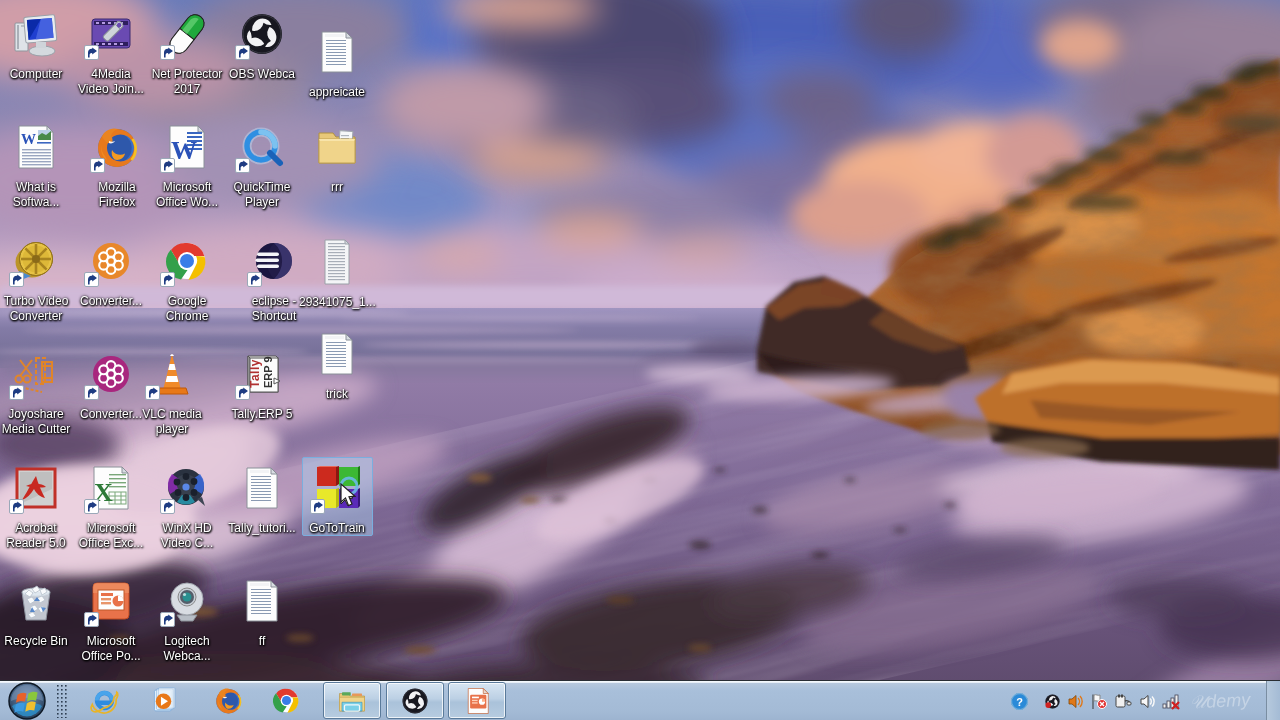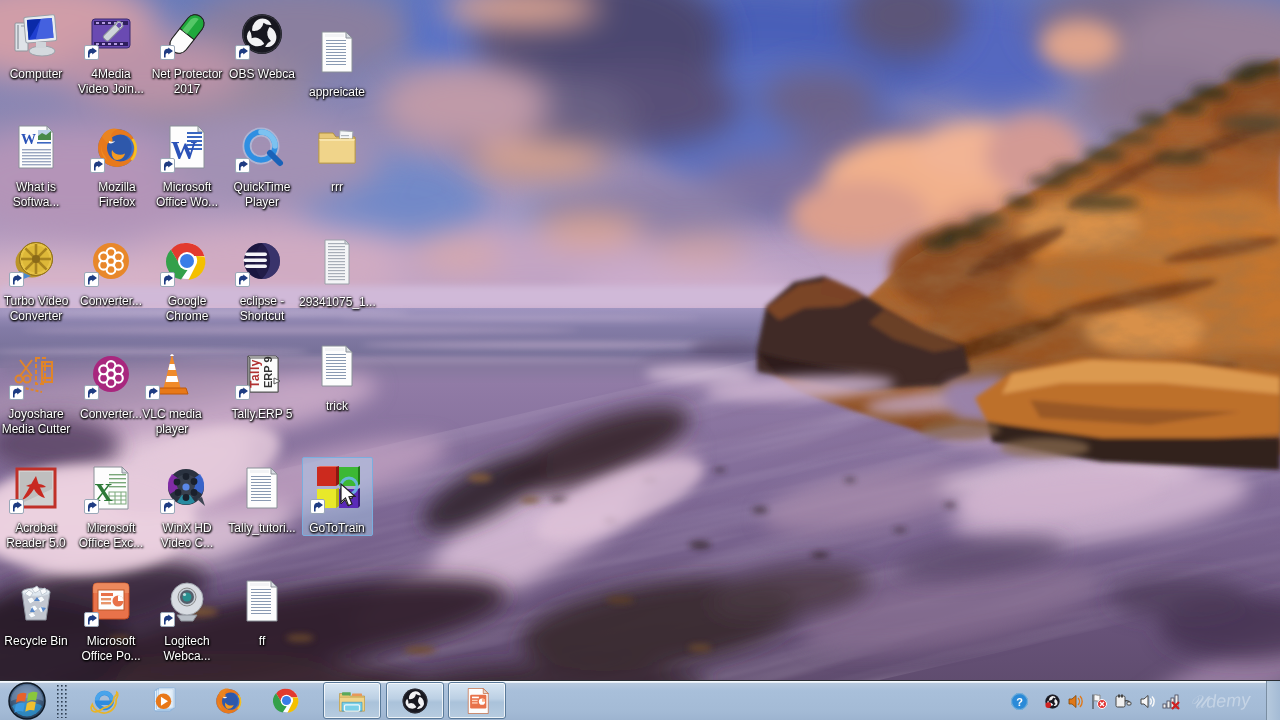--- a/index.html
+++ b/index.html
@@ -567,21 +567,21 @@
 <circle cx="24" cy="24" r="7" fill="#3a7de8"></circle>
           </svg>
           <div class="sc">
             <svg width="12" height="12" viewBox="0 0 12 12">
               <path d="M2,10.5 L2,5.5 C2,3 4,1.5 6.2,1.9 L6.2,0.6 L11,4.1 L6.2,7.6 L6.2,6.1 C4.8,5.8 3.6,6.7 3.6,8.3 L3.6,10.5 Z" fill="#1e3c82"></path>
             </svg>
           </div>
         </div>
         <div class="label">Google<br>Chrome</div>
       </div>
-<div class="icon" style="left:224px;top:237px">
+<div class="icon" style="left:236px;top:237px">
         <div class="ico">
           <svg width="48" height="48" viewBox="0 0 48 48">
             <circle cx="24" cy="24" r="18" fill="#221c48"></circle>
 <path d="M24,6 a18,18 0 0 1 0,36 a24,24 0 0 0 0,-36 Z" fill="#4a4284" opacity="0.6"></path>
 <path d="M24,6 a18,18 0 0 0 0,36 a26,26 0 0 1 0,-36 Z" fill="#141038" opacity="0.5"></path>
 <g fill="#f4f4f8">
 <rect x="7" y="15.5" width="22" height="3.6" rx="1.8"></rect>
 <rect x="5.5" y="21.5" width="23.5" height="3.6" rx="1.8"></rect>
 <rect x="7" y="27.5" width="22" height="3.6" rx="1.8"></rect>
 </g>
@@ -688,21 +688,21 @@
 <path d="M36,28 l6,3 l-6,3 Z" fill="#fff" stroke="#555"></path>
           </svg>
           <div class="sc">
             <svg width="12" height="12" viewBox="0 0 12 12">
               <path d="M2,10.5 L2,5.5 C2,3 4,1.5 6.2,1.9 L6.2,0.6 L11,4.1 L6.2,7.6 L6.2,6.1 C4.8,5.8 3.6,6.7 3.6,8.3 L3.6,10.5 Z" fill="#1e3c82"></path>
             </svg>
           </div>
         </div>
         <div class="label">Tally.ERP 5</div>
       </div>
-<div class="icon" style="left:299px;top:342px">
+<div class="icon" style="left:299px;top:330px">
         <div class="ico">
           <svg width="48" height="48" viewBox="0 0 48 48">
             <path d="M9,4 L33,4 L39,10 L39,44 L9,44 Z" fill="#fdfdfd" stroke="#8a9098"></path>
             <path d="M33,4 L33,10 L39,10 Z" fill="#d8dce2" stroke="#8a9098"></path>
             <rect x="12" y="6" width="19" height="3" fill="#f2f3f5"></rect>
             <rect x="13" y="12" width="20" height="1" fill="#8a9ab2"></rect>
             <rect x="13" y="15" width="20" height="1" fill="#8a9ab2"></rect>
             <rect x="13" y="18" width="20" height="1" fill="#8a9ab2"></rect>
             <rect x="13" y="21" width="20" height="1" fill="#8a9ab2"></rect>
             <rect x="13" y="24" width="20" height="1" fill="#8a9ab2"></rect>

